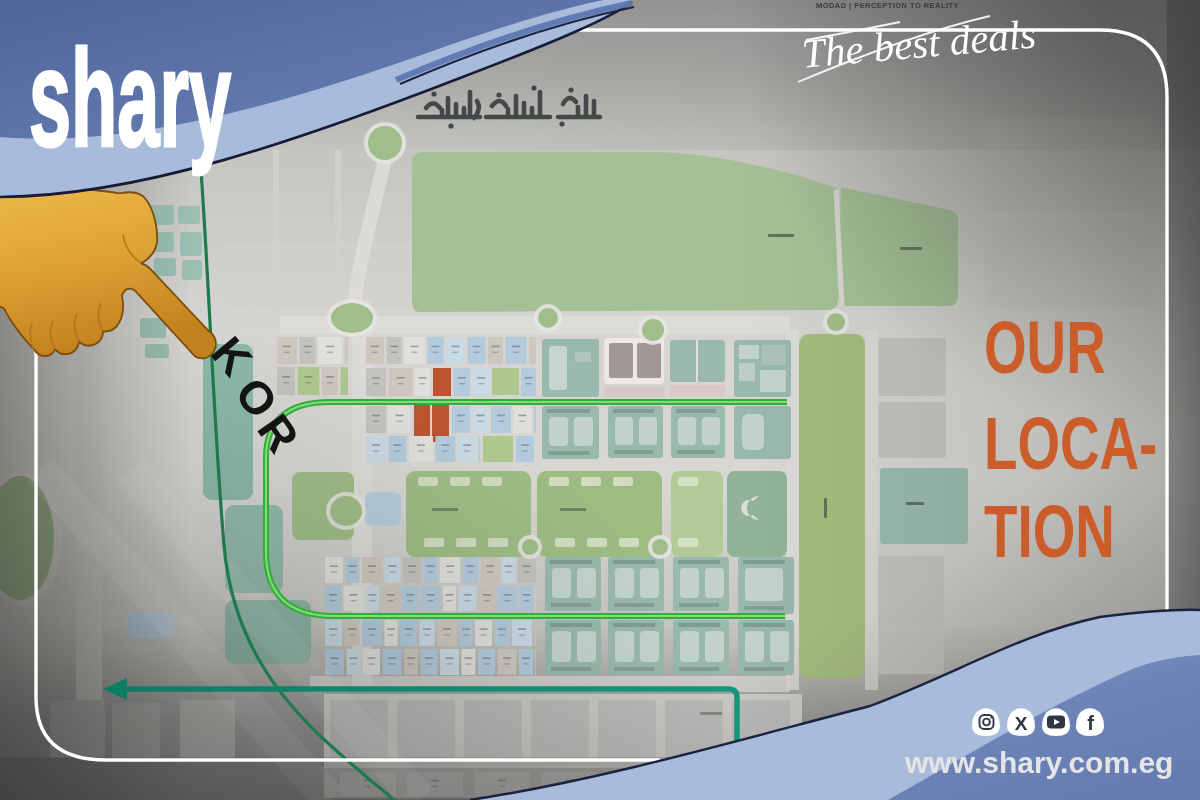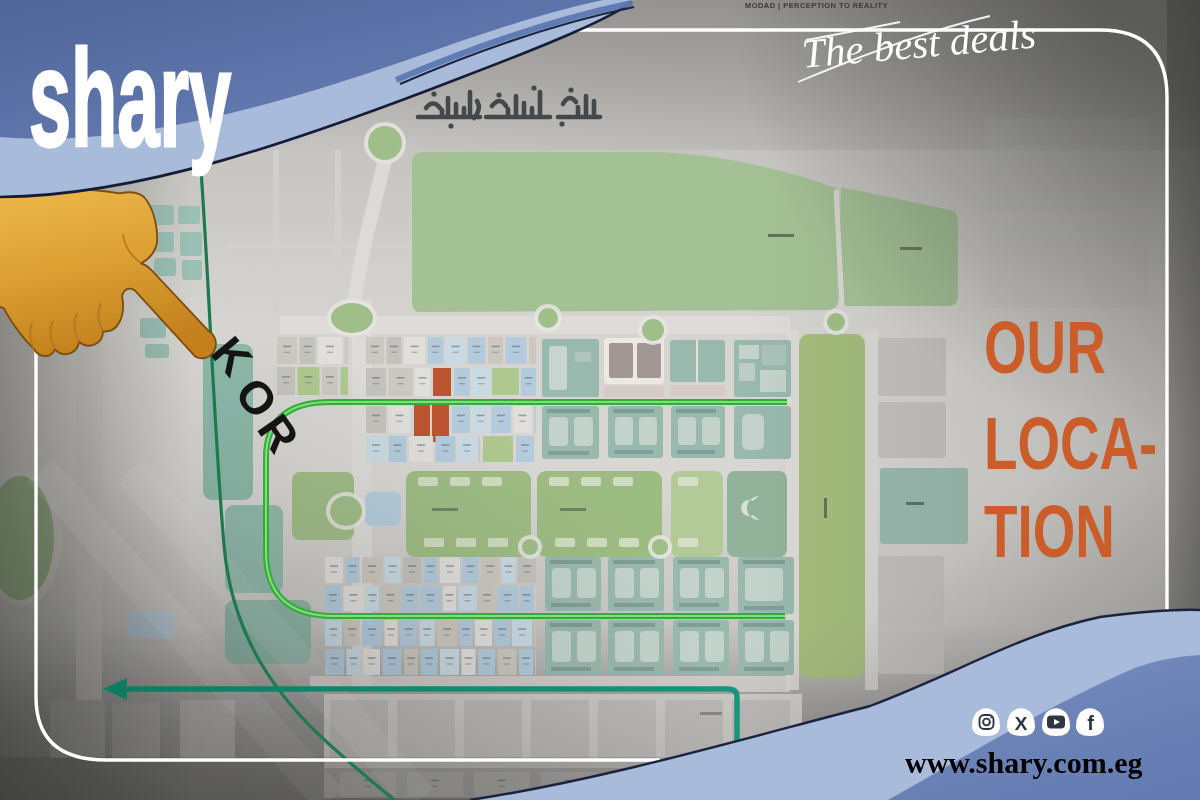--- a/index.html
+++ b/index.html
@@ -580,15 +580,15 @@
 <circle cx="986.5" cy="722" r="3.4"></circle>
 <circle cx="991" cy="717.5" r="0.9" fill="#2f3542" stroke="none"></circle>
 </g>
 <g fill="#2f3542" font-family="Liberation Sans, sans-serif" font-weight="bold">
 <text x="1021" y="729.5" font-size="19" text-anchor="middle">X</text>
 <text x="1090.5" y="730" font-size="20" text-anchor="middle">f</text>
 </g>
 <rect x="1047" y="715.5" width="18" height="13" rx="4" fill="#2f3542"></rect>
 <path d="M1054,719 l6,3 l-6,3 Z" fill="#ffffff"></path>
 </svg>
-<div class="abs" style="left:745px;top:1px;font-size:7.5px;color:#3a3a38;letter-spacing:0.45px;font-weight:bold;">MODAD | PERCEPTION TO REALITY</div>
+<div class="abs" style="left:816px;top:1px;font-size:7.5px;color:#3a3a38;letter-spacing:0.45px;font-weight:bold;">MODAD | PERCEPTION TO REALITY</div>
 <div class="abs" style="left:800px;top:30px;font-size:41px;color:#fff;font-family:'Liberation Serif',serif;font-style:italic;transform:rotate(-5deg);transform-origin:0 0;">The best deals</div>
-<div class="abs" style="left:905px;top:746px;font-size:30px;font-weight:bold;color:#000000;font-family:Liberation Serif, serif;">www.shary.com.eg</div>
+<div class="abs" style="left:905px;top:746px;font-size:30px;font-weight:bold;color:#e5e5e5;">www.shary.com.eg</div>
 </div>
 </body></html>

